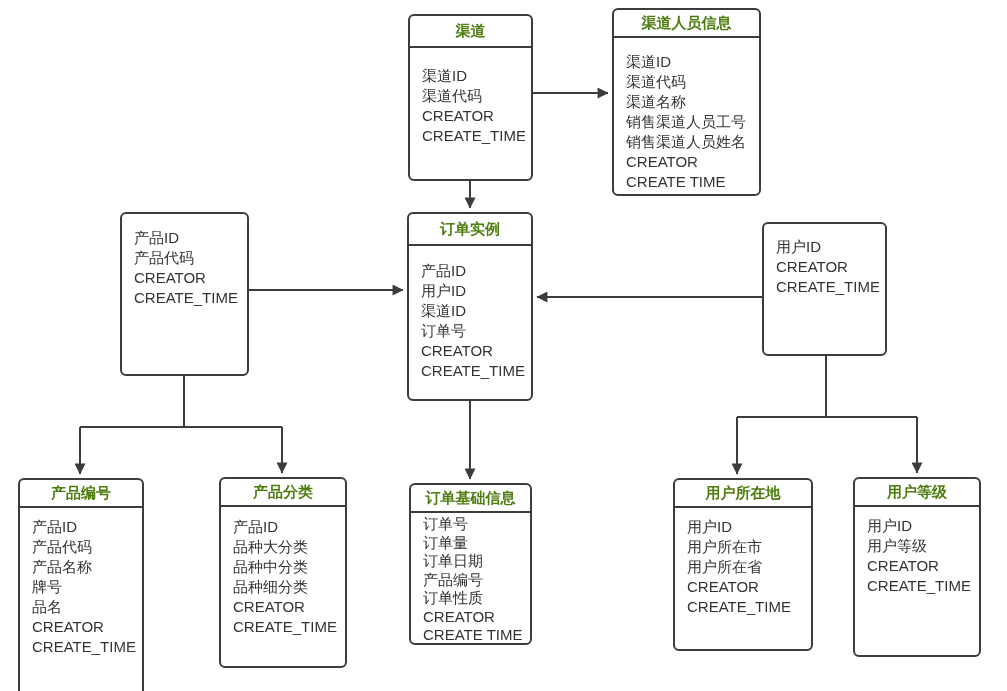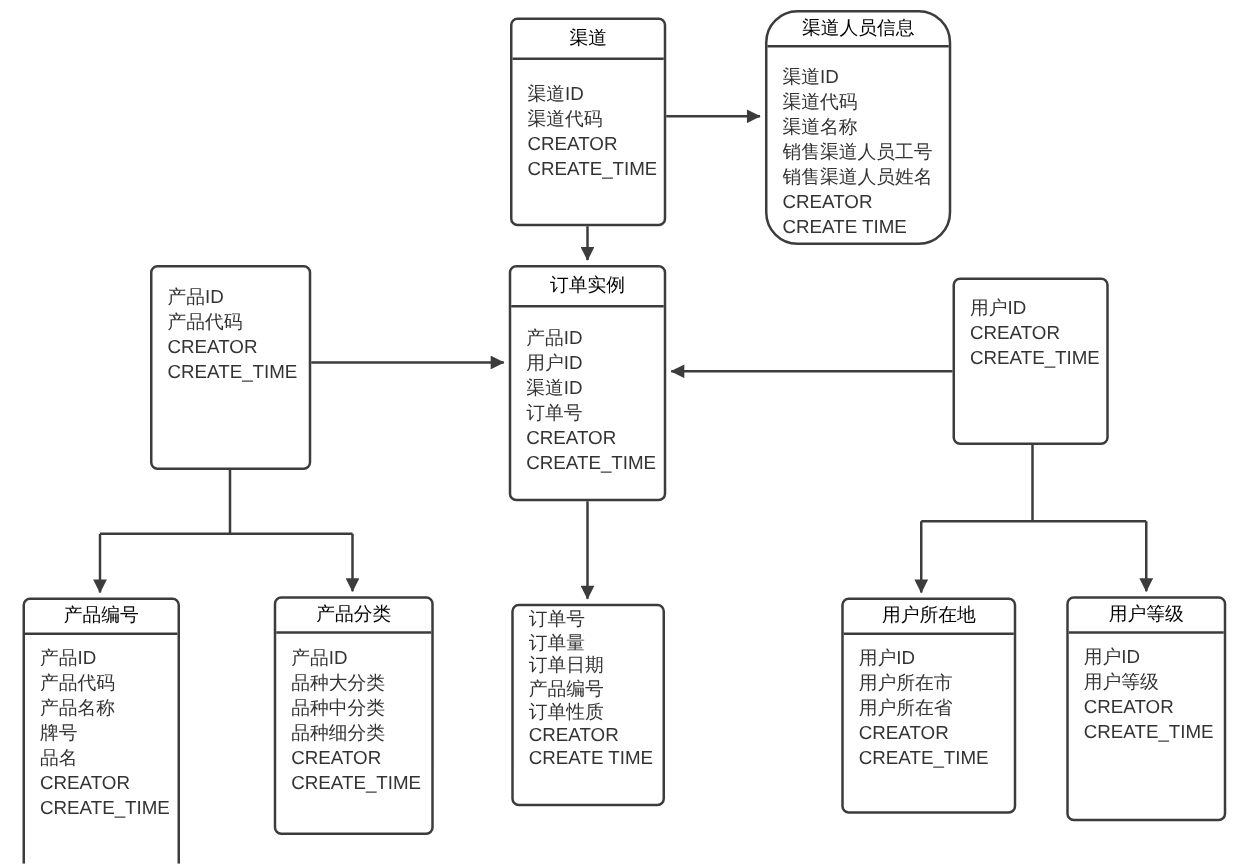--- a/index.html
+++ b/index.html
@@ -24,22 +24,22 @@
     position: absolute;
     box-sizing: border-box;
     background: #ffffff;
     border: 2px solid #3c3c3c;
     border-radius: 6px;
     color: #333333;
   }
   .etitle {
     box-sizing: border-box;
     font-size: 15px;
-    font-weight: normal;
-    color: #000000;
+    font-weight: bold;
+    color: #4d7c0f;
     text-align: center;
     line-height: 20px;
     padding: 5px 4px;
     border-bottom: 2px solid #3c3c3c;
     white-space: nowrap;
     overflow: hidden;
   }
   .entity.compact .etitle {
     padding: 3px 4px;
   }
@@ -85,21 +85,21 @@
   <div class="entity" style="left:408px; top:14px; width:125px; height:167px;">
     <div class="etitle">渠道</div>
     <div class="efields" style="padding-top:18px;">
       <div class="field">渠道ID</div>
       <div class="field">渠道代码</div>
       <div class="field">CREATOR</div>
       <div class="field">CREATE_TIME</div>
     </div>
   </div>
 
-  <div class="entity compact" style="left:612px; top:8px; width:149px; height:188px;border-radius:26px;">
+  <div class="entity compact" style="left:612px; top:8px; width:149px; height:188px;">
     <div class="etitle">渠道人员信息</div>
     <div class="efields" style="padding-top:14px;">
       <div class="field">渠道ID</div>
       <div class="field">渠道代码</div>
       <div class="field">渠道名称</div>
       <div class="field">销售渠道人员工号</div>
       <div class="field">销售渠道人员姓名</div>
       <div class="field">CREATOR</div>
       <div class="field">CREATE TIME</div>
     </div>
@@ -153,20 +153,21 @@
       <div class="field">产品ID</div>
       <div class="field">品种大分类</div>
       <div class="field">品种中分类</div>
       <div class="field">品种细分类</div>
       <div class="field">CREATOR</div>
       <div class="field">CREATE_TIME</div>
     </div>
   </div>
 
   <div class="entity compact" style="left:409px; top:483px; width:123px; height:162px;">
+    <div class="etitle">订单基础信息</div>
     <div class="efields" style="padding-top:2px; line-height:18.5px;">
       <div class="field">订单号</div>
       <div class="field">订单量</div>
       <div class="field">订单日期</div>
       <div class="field">产品编号</div>
       <div class="field">订单性质</div>
       <div class="field">CREATOR</div>
       <div class="field">CREATE TIME</div>
     </div>
   </div>

